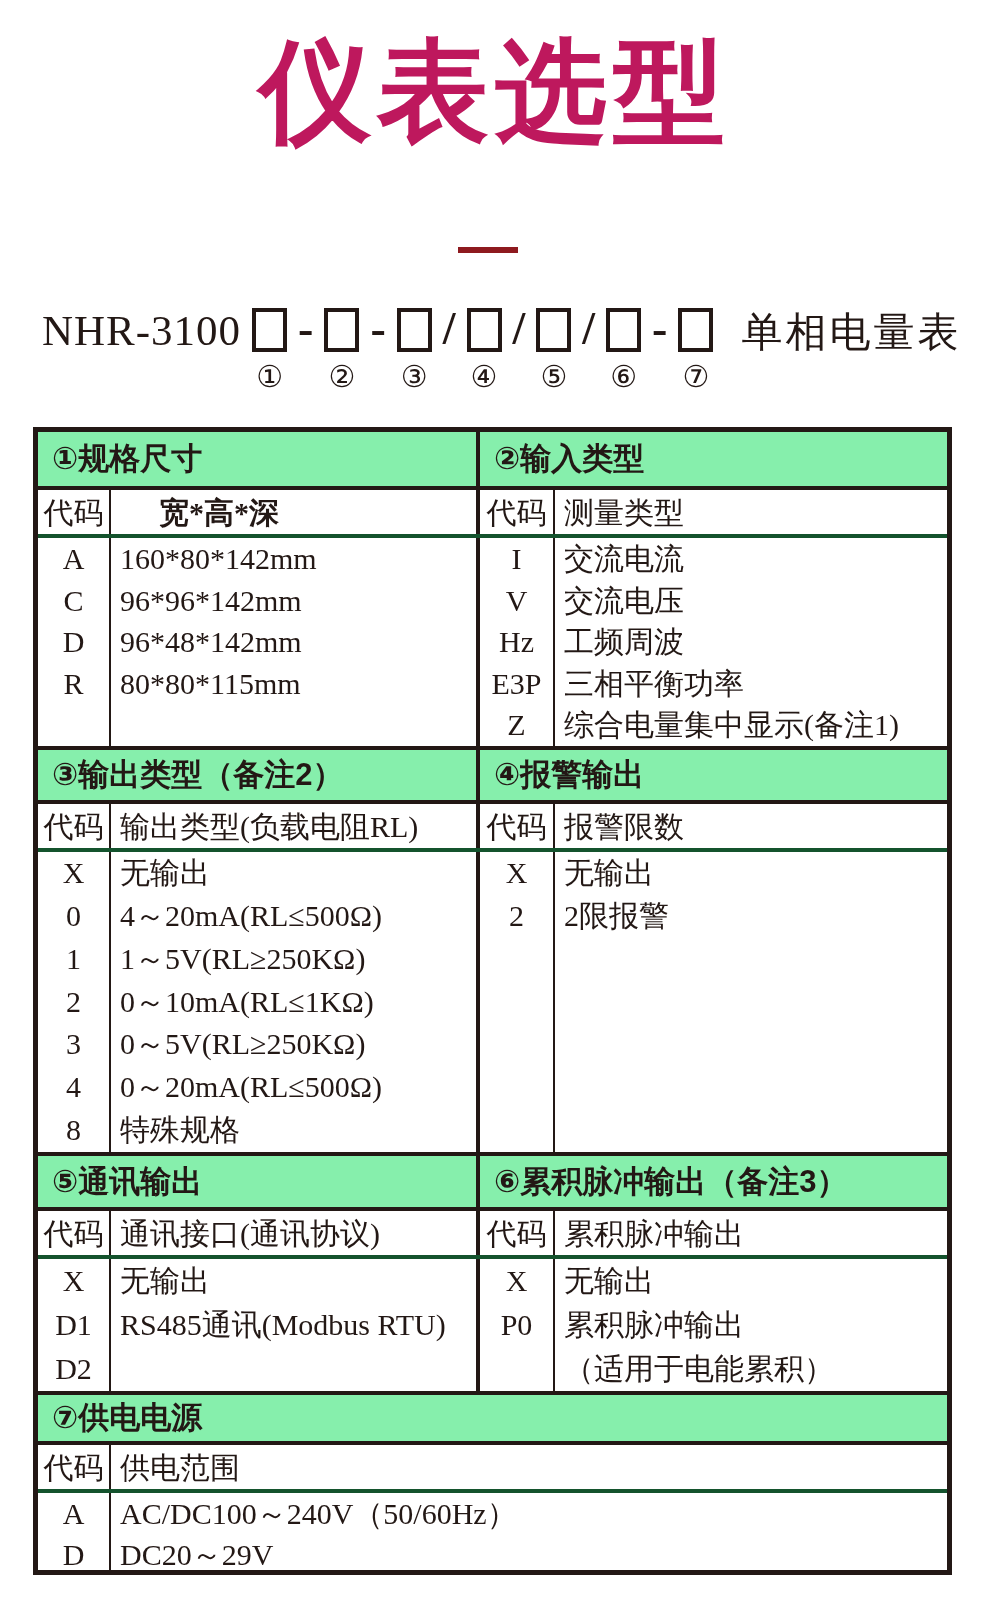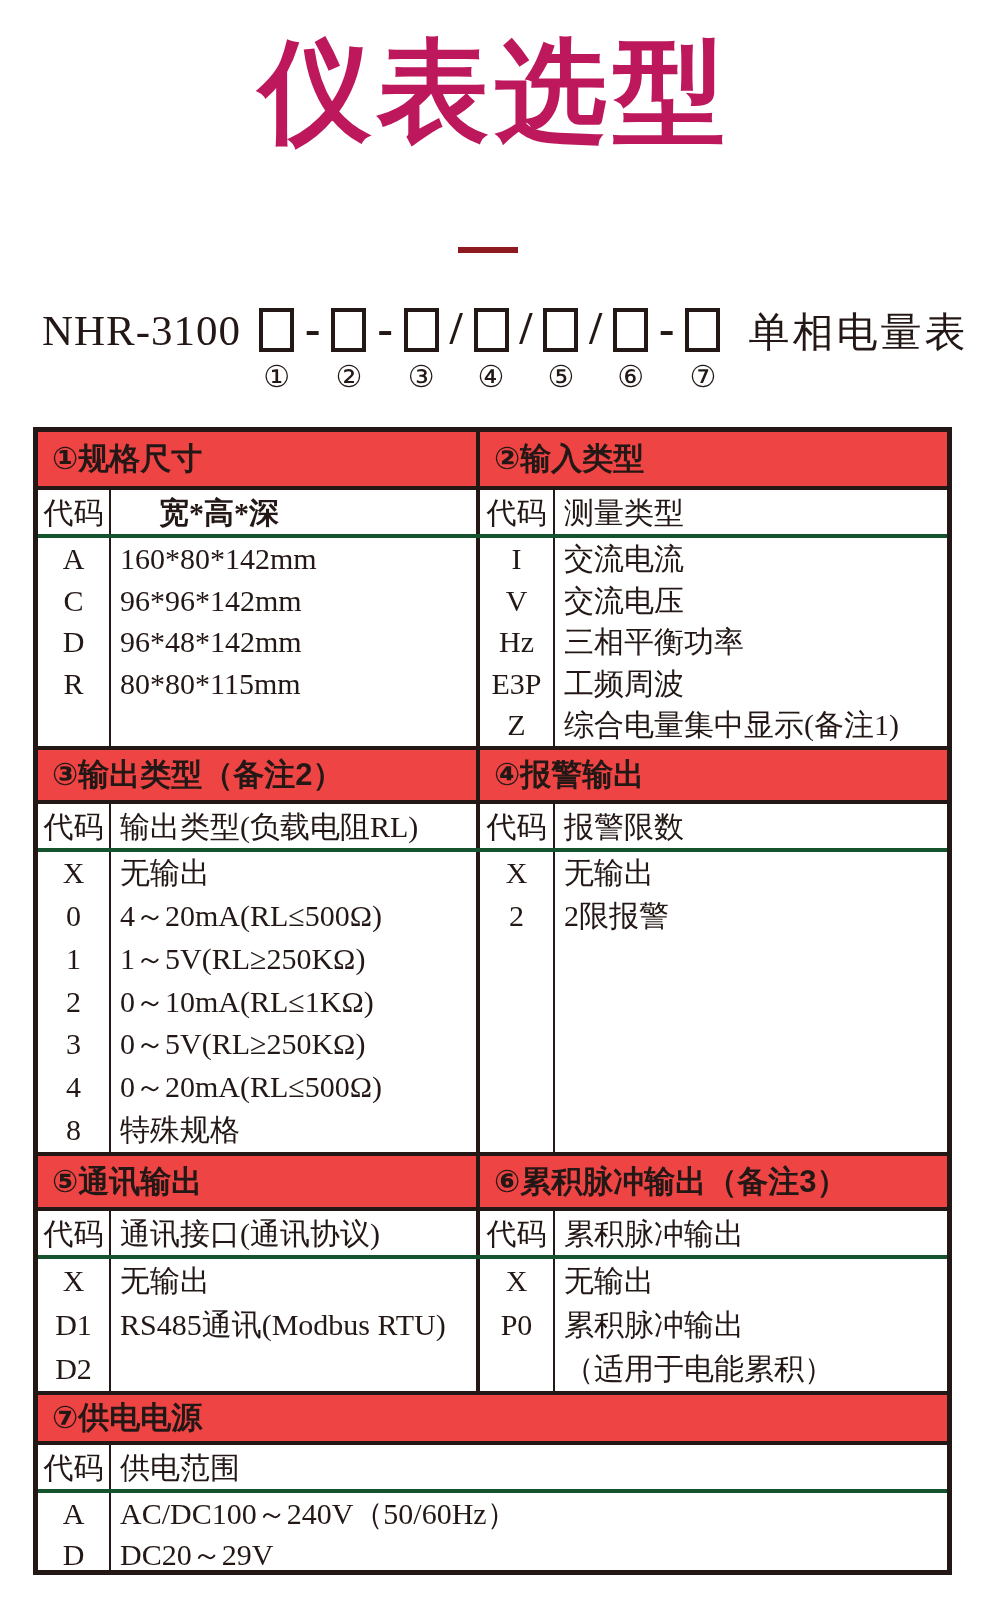--- a/index.html
+++ b/index.html
@@ -20,21 +20,21 @@
   .accent-dash {
     position:absolute; left:458px; top:247px; width:60px; height:6px;
     background:#8e1a1f;
   }
   
   .model-line {
     position:absolute; left:42px; top:308px;
     display:flex; align-items:flex-start; white-space:nowrap;
   }
   .model-prefix {
-    font-size:43px; line-height:46px; letter-spacing:1px; margin-right:13px;
+    font-size:43px; line-height:46px; letter-spacing:1px; margin-right:6px;
   }
   .slot { display:inline-flex; flex-direction:column; align-items:center; margin:0 5px; }
   .box  { width:35px; height:44px; border:4px solid #231815; background:#fff; }
   .pos  { margin-top:9px; font-size:30px; line-height:32px; }
   .sep  { font-size:46px; line-height:42px; font-weight:700; margin:0 6px; }
   .model-suffix {
     font-size:41px; line-height:48px; letter-spacing:3px; margin-left:23px;
     font-family:"Liberation Sans","DejaVu Sans",sans-serif; font-weight:400;
   }
   
@@ -43,21 +43,21 @@
     border:5px solid #231815; background:#fff;
     display:flex; flex-direction:column;
   }
   .band { display:flex; width:100%; flex-shrink:0; }
   .half { display:flex; }
   .half.left  { width:442px; border-right:4px solid #231815; }
   .half.right { flex:1; }
   .half.full  { width:100%; }
   
   .sec-head {
-    background:#ef4444;
+    background:#86efac;
     border-bottom:4px solid #231815;
     font-family:"Liberation Sans","DejaVu Sans",sans-serif;
     font-weight:700; font-size:31px;
   }
   .sec-head + * { border-top:0; }
   .band.sec-head:not(:first-child) { border-top:4px solid #231815; }
   .head-cell { align-items:center; padding-left:14px; }
   
   .cols { width:100%; display:flex; }
   .code-col {
@@ -170,22 +170,22 @@
       <div class="code-col">
         <span class="cell">I</span>
         <span class="cell">V</span>
         <span class="cell">Hz</span>
         <span class="cell">E3P</span>
         <span class="cell">Z</span>
       </div>
       <div class="desc-col">
         <span class="cell">交流电流</span>
         <span class="cell">交流电压</span>
+        <span class="cell">工频周波</span>
         <span class="cell">三相平衡功率</span>
-        <span class="cell">工频周波</span>
         <span class="cell">综合电量集中显示(备注1)</span>
       </div>
     </div>
       </div>
   </div>
 
   <div class="band sec-head" style="height:58px">
     <div class="half left head-cell">
         <span>③输出类型（备注2）</span>
       </div>

